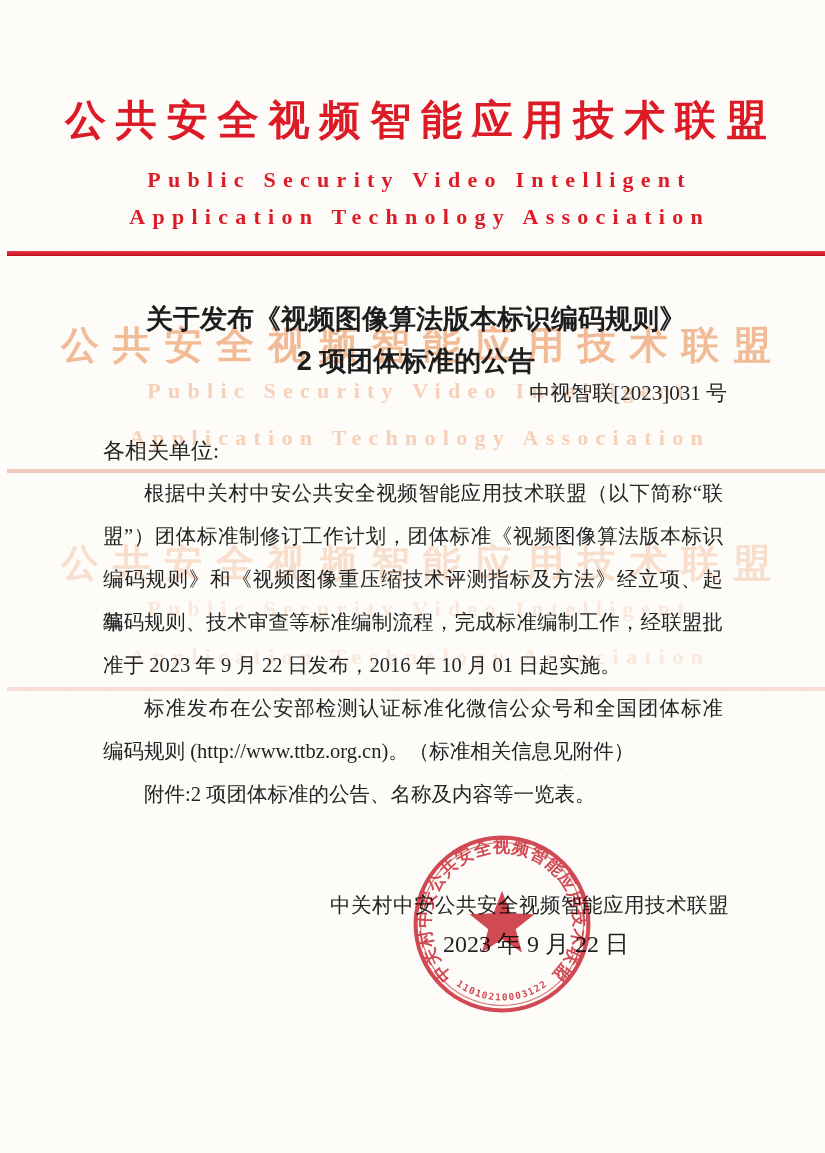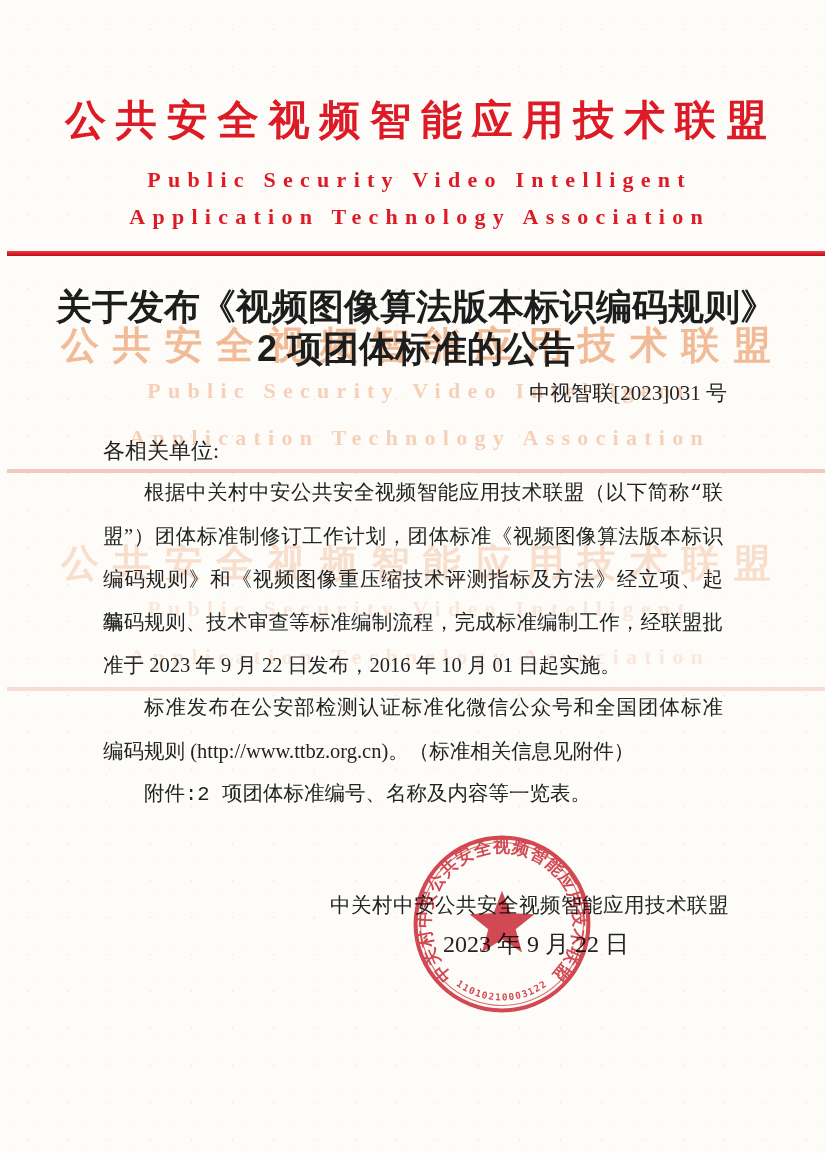--- a/index.html
+++ b/index.html
@@ -70,25 +70,25 @@
   }
   .red-rule {
     top: 251px;
     height: 5px;
     background: linear-gradient(to bottom, var(--rule_red_top, #ee3a46), var(--rule_red_bottom, #c10d1a));
     z-index: 2;
   }
 
   
   .title {
-    top: 286px;
+    top: 298px;
     text-align: center;
     font-family: "Liberation Sans", "DejaVu Sans", sans-serif;
     font-weight: 700;
-    font-size: 36px;
+    font-size: 27px;
     line-height: 42px;
     color: var(--title_ink, #1d1d1d);
     z-index: 2;
   }
   .doc-number {
     position: absolute;
     top: 379px;
     right: 98px;
     font-size: 21px;
     color: var(--body_ink, #232323);
@@ -99,21 +99,21 @@
     position: absolute;
     top: 429px;
     left: 103px;
     width: 620px;
     color: var(--body_ink, #232323);
     z-index: 2;
   }
   .salutation { height: 43px; line-height: 43px; font-size: 22px; }
   .body-line  { height: 43px; line-height: 43px; font-size: 20.5px; white-space: nowrap; }
   .body-line.justify { white-space: normal; text-align: justify; text-align-last: justify; }
-  .body-line.indent  { text-indent: 2em; font-family: Liberation Mono, monospace; }
+  .body-line.indent  { text-indent: 2em; }
 
   .signature {
     position: absolute;
     top: 891px;
     left: 330px;
     font-size: 20.5px;
     letter-spacing: .5px;
     color: var(--body_ink, #232323);
     z-index: 2;
     white-space: nowrap;
@@ -178,21 +178,21 @@
         <div class="body-line justify">编码规则》和《视频图像重压缩技术评测指标及方法》经立项、起草、</div>
 
         <div class="body-line justify">编码规则、技术审查等标准编制流程，完成标准编制工作，经联盟批</div>
 
         <div class="body-line">准于 2023 年 9 月 22 日发布，2016 年 10 月 01 日起实施。</div>
 
         <div class="body-line indent justify">标准发布在公安部检测认证标准化微信公众号和全国团体标准</div>
 
         <div class="body-line">编码规则 (http://www.ttbz.org.cn)。（标准相关信息见附件）</div>
 
-        <div class="body-line indent">附件:2 项团体标准编号、名称及内容等一览表。</div>
+        <div class="body-line indent">附件:2 项团体标准的公告、名称及内容等一览表。</div>
       </div>
   </div>
 
   <div class="signature">中关村中安公共安全视频智能应用技术联盟</div>
   <div class="issue-date">2023 年 9 月 22 日</div>
 
   <svg class="seal" viewBox="0 0 200 200">
     <circle cx="100" cy="100" r="96" fill="none" stroke="#d03a45" stroke-width="4.5"></circle>
     <circle cx="100" cy="100" r="90.5" fill="none" stroke="#d03a45" stroke-width="1.2" opacity=".8"></circle>
     <polygon points="100,63 109.4,88.1 136.1,89.3 115.2,105.9 122.3,131.7 100,117 77.7,131.7 84.8,105.9 63.9,89.3 90.6,88.1" fill="#d03a45"></polygon>

